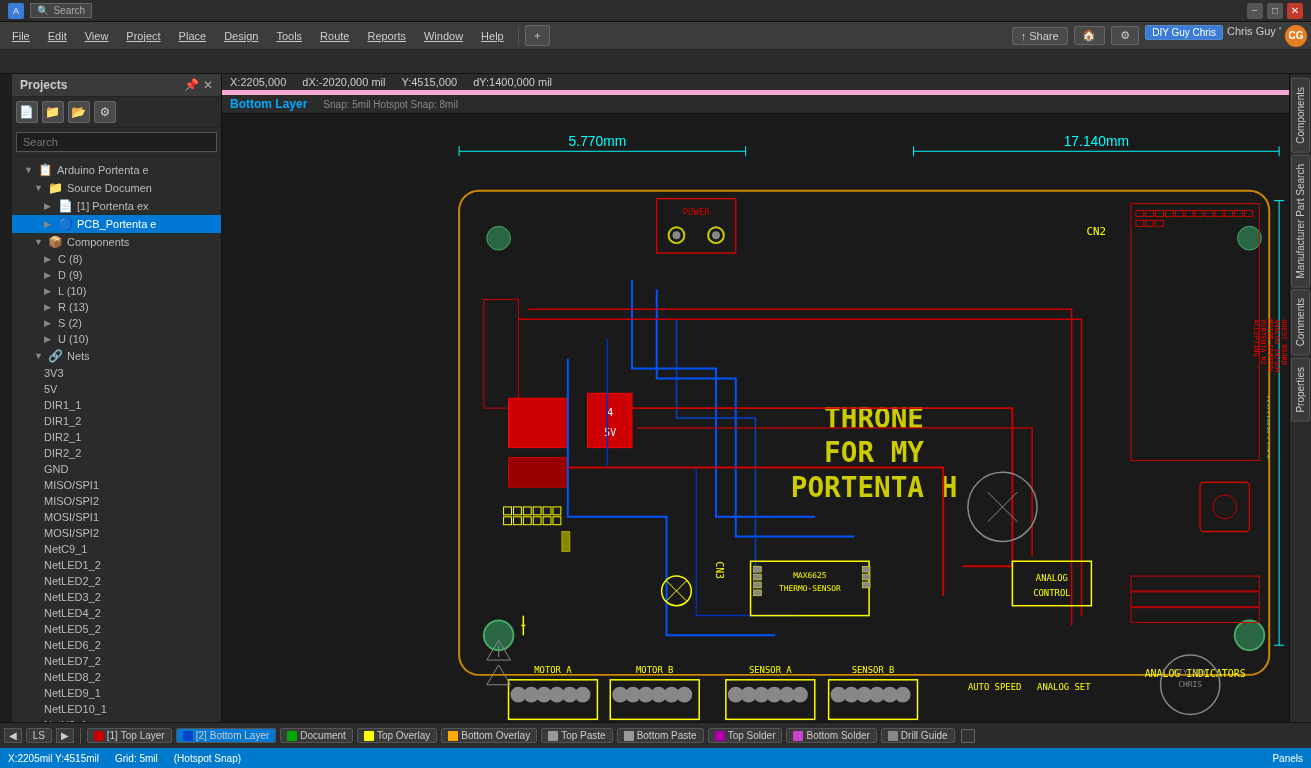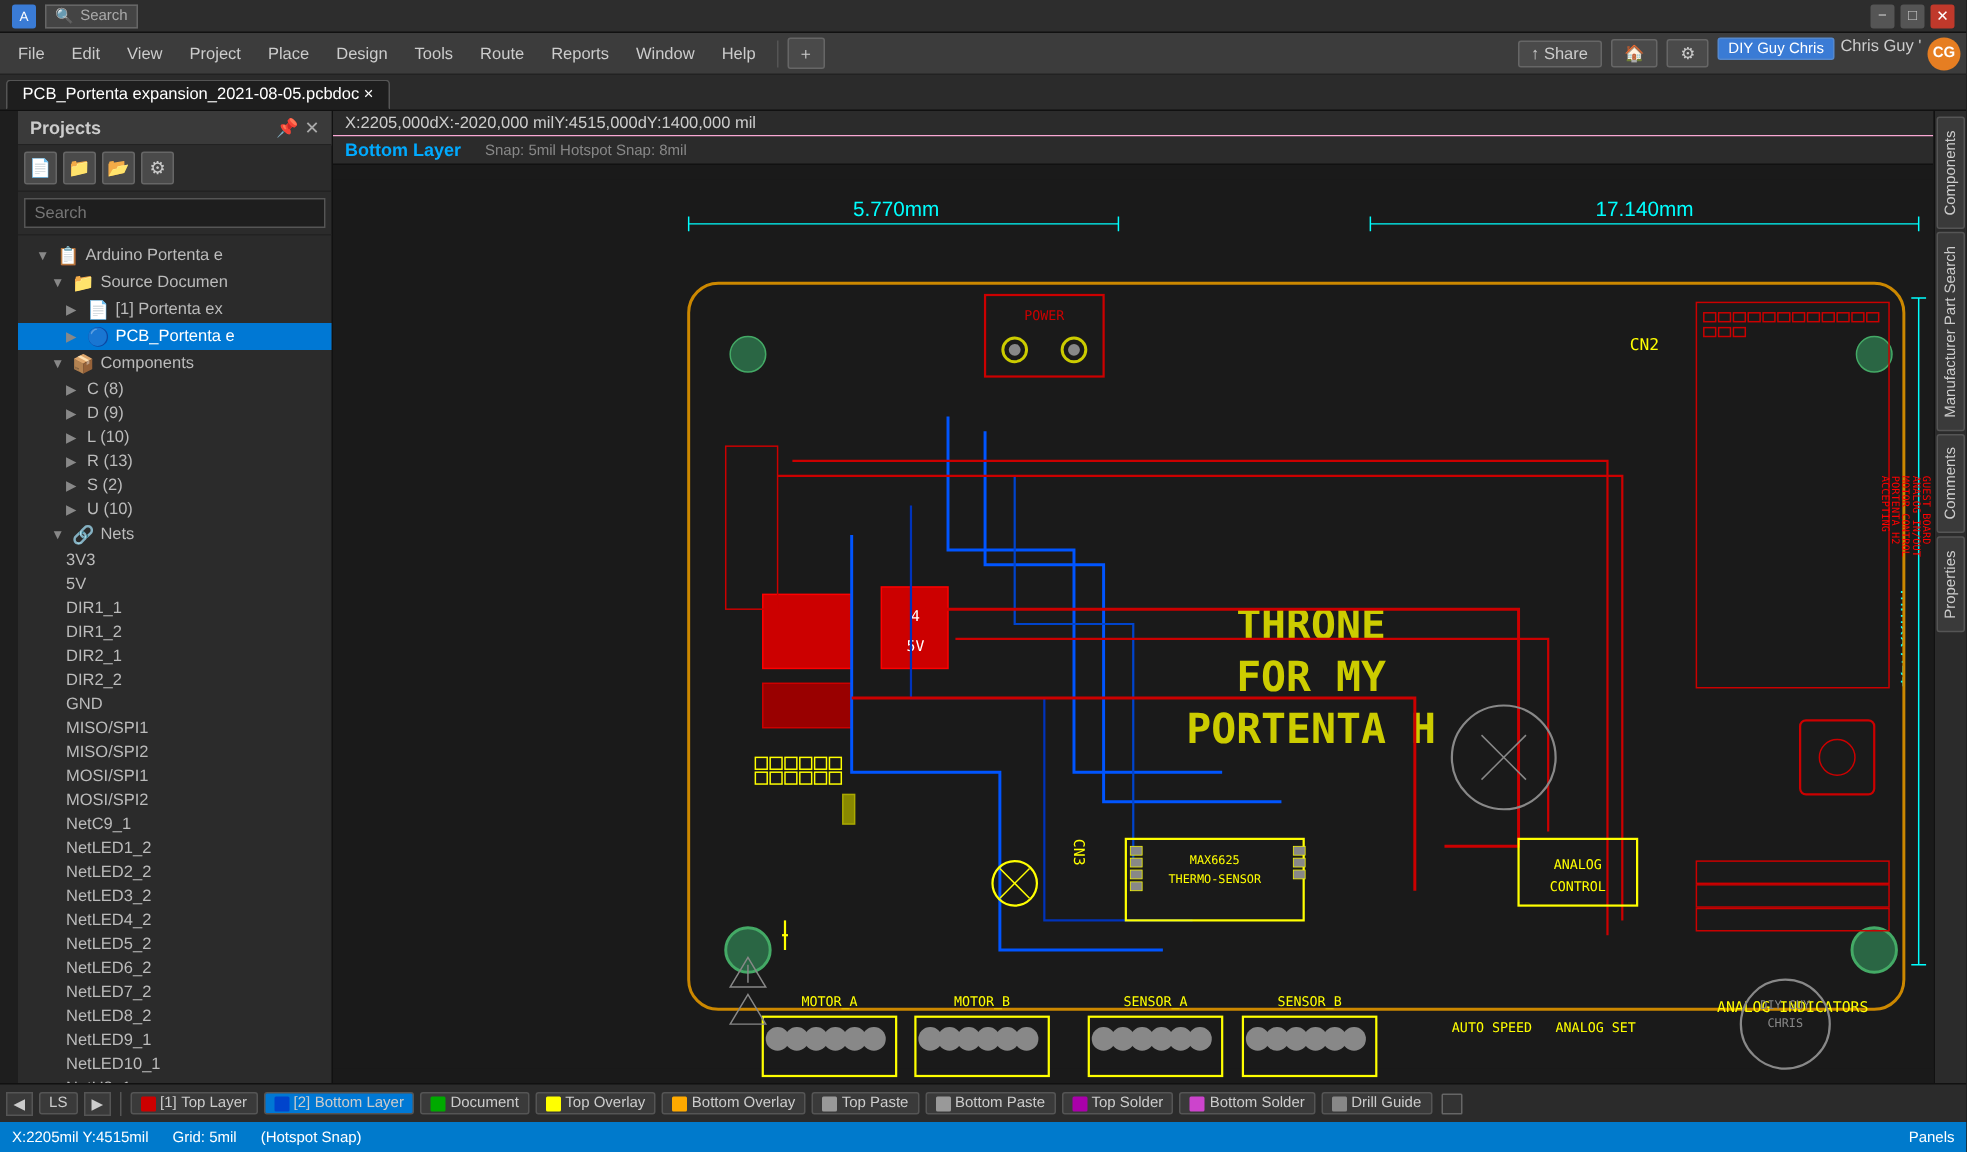--- a/index.html
+++ b/index.html
@@ -31,20 +31,21 @@
       padding: 0 4px;
       border-bottom: 1px solid #222;
       gap: 2px;
     }
     #menubar .menu-item {
       padding: 2px 8px;
       cursor: pointer;
       color: #ccc;
       font-size: 11px;
       border-radius: 2px;
+      text-decoration: underline;
     }
     #menubar .toolbar-sep { width: 1px; height: 18px; background: #555; margin: 0 4px; }
     #menubar .toolbar-right { margin-left: auto; display: flex; align-items: center; gap: 6px; padding-left: 14px; }
     #menubar .toolbar-btn { background: #4a4a4a; border: 1px solid #666; color: #ccc; padding: 2px 8px; cursor: pointer; font-size: 11px; border-radius: 2px; }
     #menubar .user-info { color: #ccc; font-size: 11px; display: flex; align-items: flex-start; gap: 4px; }
     #menubar .avatar { width: 22px; height: 22px; border-radius: 50%; background: #e67e22; display: flex; align-items: center; justify-content: center; color: white; font-size: 10px; font-weight: bold; }
 
     
     #tabs {
       background: #2b2b2b;
@@ -130,23 +131,24 @@
     }
     .tree-item.selected { background: #0078d4; color: white; }
     .tree-item .indent { display: inline-block; }
     .tree-arrow { color: #888; font-size: 9px; width: 10px; }
     .tree-icon { font-size: 12px; }
 
     
     #canvas-header {
       background: #2b2b2b;
       padding: 2px 8px;
-      border-bottom: 1px solid #f9a8d4;
-      display: flex;
-      align-items: center;
+      border-bottom: 5px solid #f9a8d4;
+      display: flex;
+      align-items: center;
+      gap: 16px;
       font-size: 11px;
       color: #ccc;
     }
     .layer-indicator {
       color: #00aaff;
       font-weight: bold;
       font-size: 12px;
     }
 
     
@@ -273,23 +275,20 @@
     <button class="toolbar-btn">⚙</button>
     <div class="user-info">
       <div style="background:#3a7bd5;border:1px solid #5588cc;padding:1px 6px;font-size:10px;color:white;border-radius:2px;">DIY Guy Chris</div>
       <span>Chris Guy '</span>
       <div class="avatar">CG</div>
     </div>
   </div>
 </div>
 
 <div id="tabs">
-  <div class="tab active">
-    <span>PCB_Portenta expansion_2021-08-05.pcbdoc ×</span>
-  </div>
 </div>
 
 <div id="main-layout">
 
   <div id="left-panel">
     <div id="panel-header">
       <span class="panel-title">Projects</span>
       <div class="panel-actions">
         <button class="panel-btn">📌</button>
         <button class="panel-btn">✕</button>

